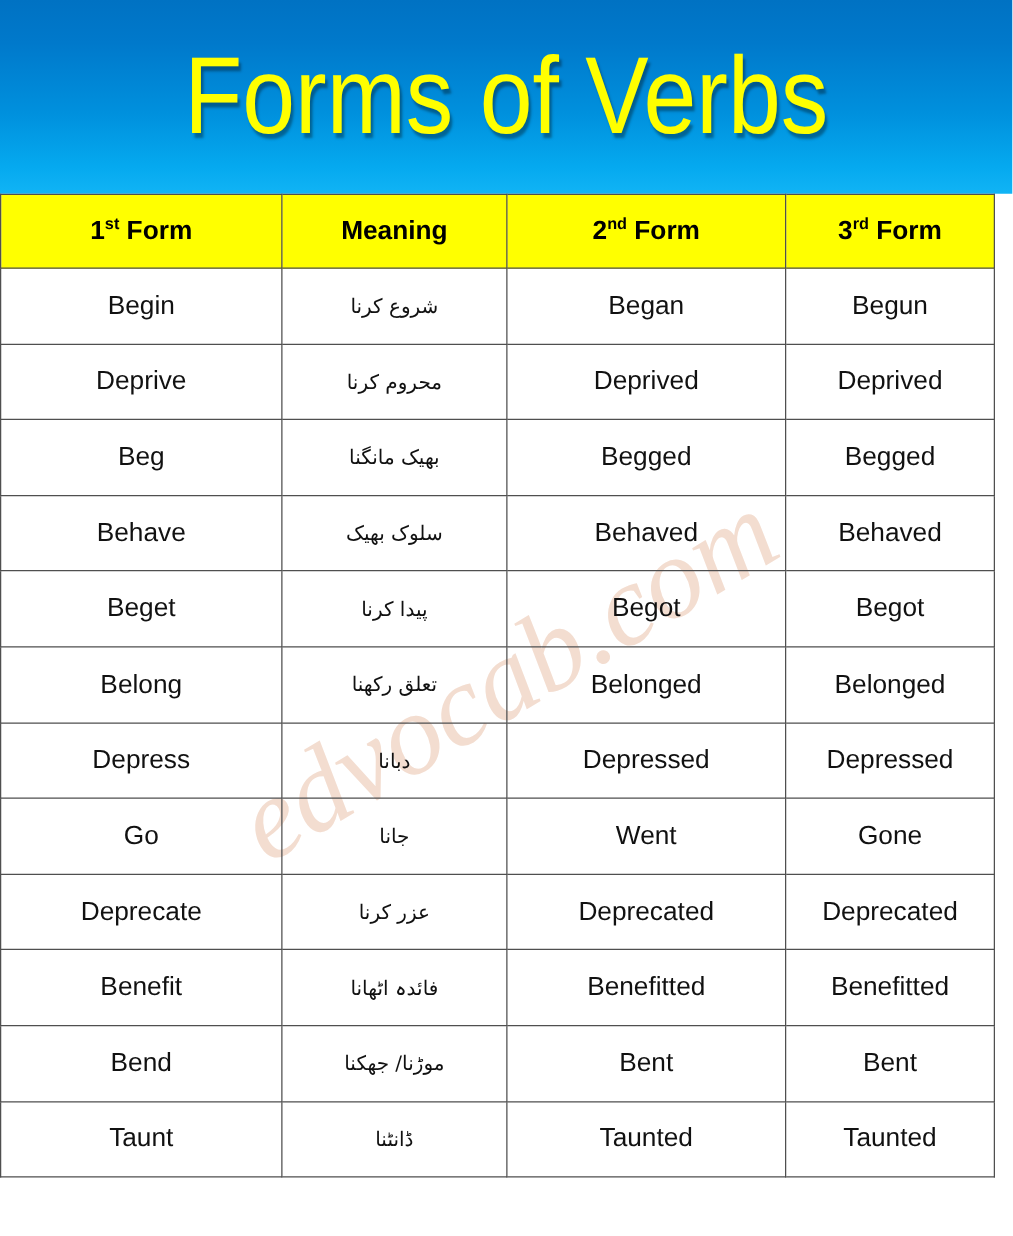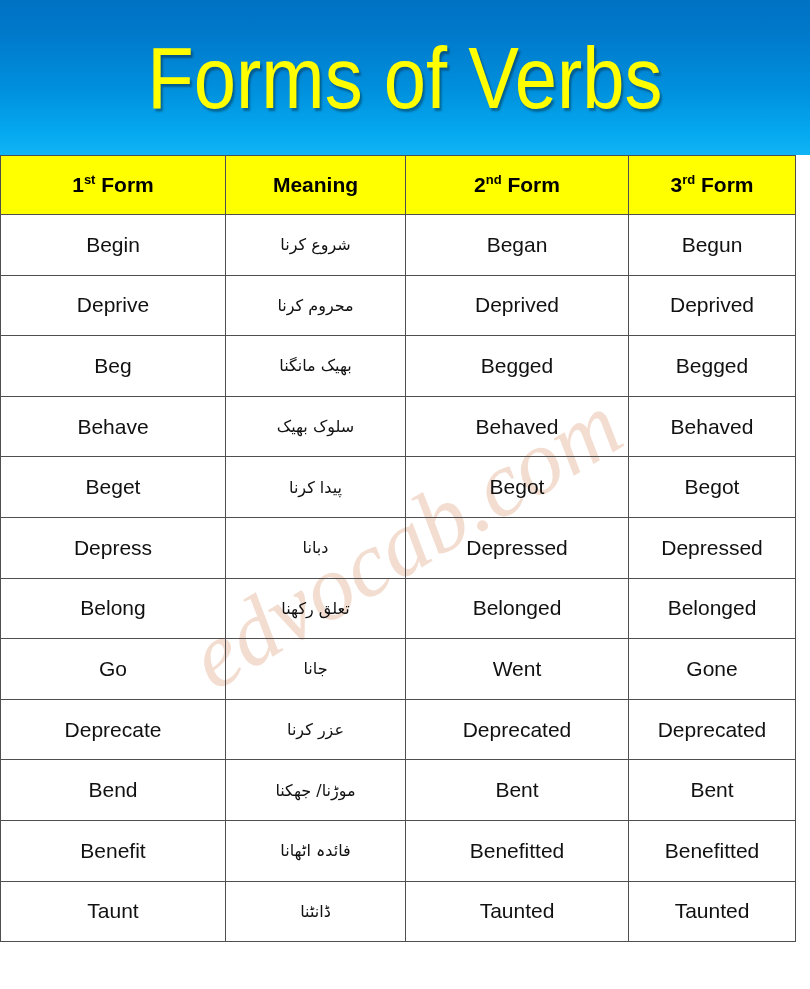--- a/index.html
+++ b/index.html
@@ -179,56 +179,56 @@
           <td>Behaved</td>
           <td>Behaved</td>
         </tr>
         <tr>
           <td>Beget</td>
           <td class="urdu">پیدا کرنا</td>
           <td>Begot</td>
           <td>Begot</td>
         </tr>
         <tr>
+          <td>Belong</td>
+          <td class="urdu">تعلق رکھنا</td>
+          <td>Belonged</td>
+          <td>Belonged</td>
+        </tr>
+        <tr>
           <td>Depress</td>
           <td class="urdu">دبانا</td>
           <td>Depressed</td>
           <td>Depressed</td>
         </tr>
         <tr>
-          <td>Belong</td>
-          <td class="urdu">تعلق رکھنا</td>
-          <td>Belonged</td>
-          <td>Belonged</td>
-        </tr>
-        <tr>
           <td>Go</td>
           <td class="urdu">جانا</td>
           <td>Went</td>
           <td>Gone</td>
         </tr>
         <tr>
           <td>Deprecate</td>
           <td class="urdu">عزر کرنا</td>
           <td>Deprecated</td>
           <td>Deprecated</td>
         </tr>
         <tr>
+          <td>Benefit</td>
+          <td class="urdu">فائدہ اٹھانا</td>
+          <td>Benefitted</td>
+          <td>Benefitted</td>
+        </tr>
+        <tr>
           <td>Bend</td>
           <td class="urdu">موڑنا/ جھکنا</td>
           <td>Bent</td>
           <td>Bent</td>
         </tr>
         <tr>
-          <td>Benefit</td>
-          <td class="urdu">فائدہ اٹھانا</td>
-          <td>Benefitted</td>
-          <td>Benefitted</td>
-        </tr>
-        <tr>
           <td>Taunt</td>
           <td class="urdu">ڈانٹنا</td>
           <td>Taunted</td>
           <td>Taunted</td>
         </tr>
       </tbody>
   </table>
 
 </div>
 

